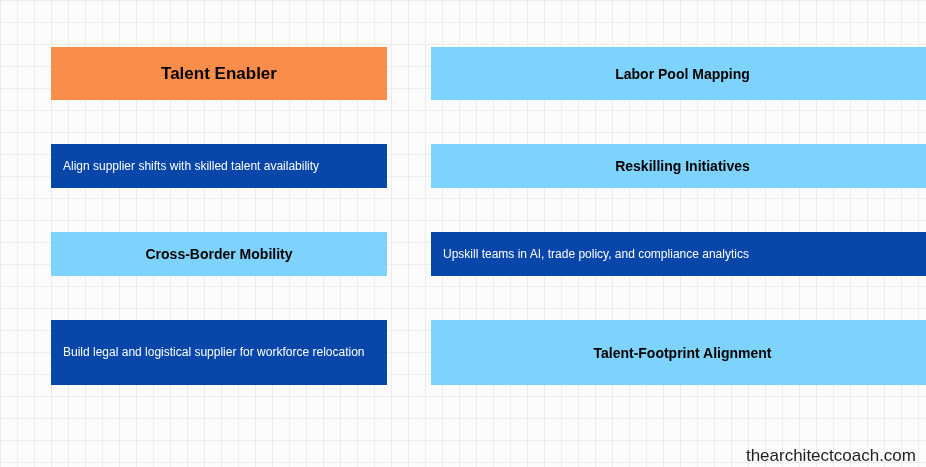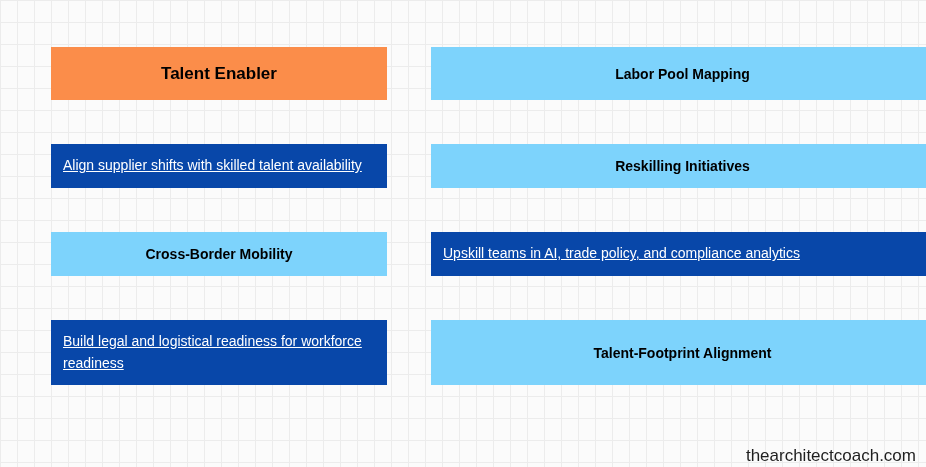--- a/index.html
+++ b/index.html
@@ -43,24 +43,23 @@
     background: #7dd3fc;
     justify-content: center;
     text-align: left;
     font-weight: bold;
     font-size: 14px;
     color: #000000;
   }
   .role-cell {
     background: #0847a9;
     color: #ffffff;
-    font-size: 14px;
+    font-size: 12px;
     line-height: 1.55;
     padding: 4px 20px 4px 12px;
-    text-decoration: underline;
   }
   .watermark {
     position: absolute;
     right: 10px;
     bottom: 1px;
     font-size: 17px;
     color: #1f1f1f;
   }
 </style>
 </head>
@@ -70,19 +69,19 @@
 
   <div class="cell header-cell">Talent Enabler</div>
 
   <div class="cell enabler-cell">Labor Pool Mapping</div>
   <div class="cell role-cell">Align supplier shifts with skilled talent availability</div>
 
   <div class="cell enabler-cell">Reskilling Initiatives</div>
   <div class="cell enabler-cell">Cross-Border Mobility</div>
 
   <div class="cell role-cell">Upskill teams in AI, trade policy, and compliance analytics</div>
-  <div class="cell role-cell">Build legal and logistical readiness for workforce readiness</div>
+  <div class="cell role-cell">Build legal and logistical supplier for workforce relocation</div>
 
   <div class="cell enabler-cell">Talent-Footprint Alignment</div>
 
 </div>
 
 <div class="watermark">thearchitectcoach.com</div>
 
 </body></html>

